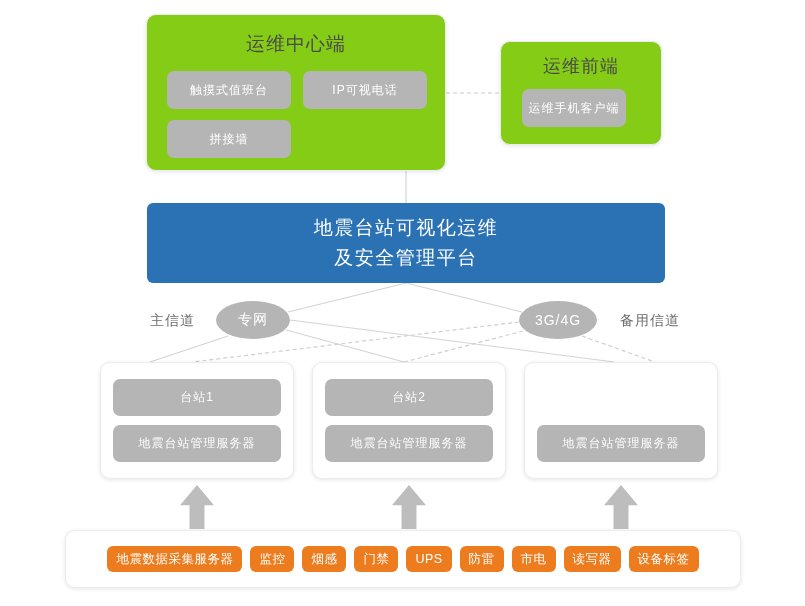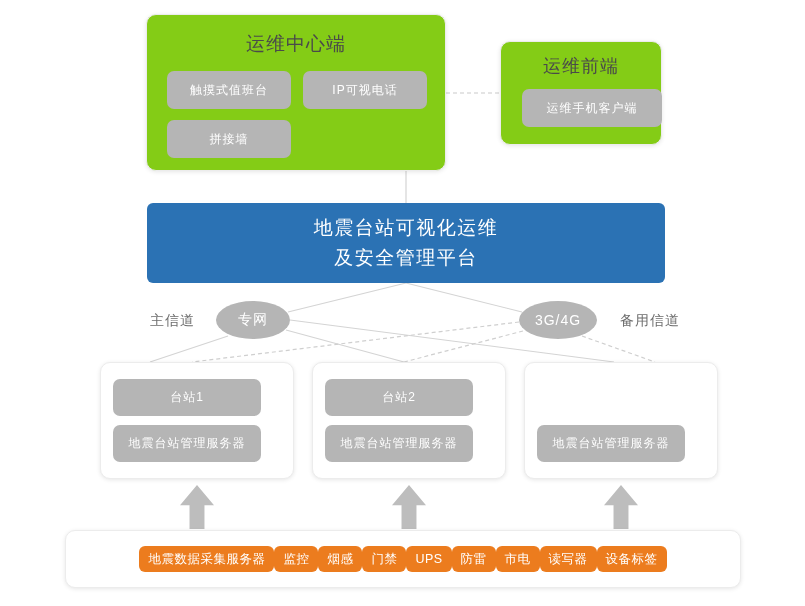--- a/index.html
+++ b/index.html
@@ -78,21 +78,21 @@
     left: 500px;
     top: 41px;
     width: 162px;
     height: 104px;
   }
   #ops-front .panel-title { margin-top: 12px; font-size: 18px; }
   #ops-front .pill {
     position: absolute;
     left: 21px;
     top: 47px;
-    width: 140px;
+    width: 104px;
     height: 38px;
   }
   
   #platform {
     position: absolute;
     left: 147px;
     top: 203px;
     width: 518px;
     height: 80px;
     background: #2b72b4;
@@ -141,21 +141,21 @@
     border-radius: 10px;
     box-shadow: 0 1px 4px rgba(0,0,0,0.10);
     box-sizing: border-box;
   }
   #station-1 { left: 100px; }
   #station-2 { left: 312px; }
   #station-3 { left: 524px; }
   .station .pill {
     position: absolute;
     left: 12px;
-    width: 148px;
+    width: 168px;
     height: 37px;
   }
   .station .pill.top { top: 16px; }
   .station .pill.bot { top: 62px; }
   
   .arrow {
     position: absolute;
     width: 34px;
     height: 44px;
     top: 485px;
@@ -173,20 +173,21 @@
     width: 676px;
     height: 58px;
     background: #ffffff;
     border: 1px solid #ececec;
     border-radius: 10px;
     box-shadow: 0 1px 4px rgba(0,0,0,0.10);
     box-sizing: border-box;
     display: flex;
     align-items: center;
     justify-content: center;
+    gap: 8px;
     padding: 0 10px;
   }
   .tag {
     background: #ec7c1e;
     color: #ffffff;
     border-radius: 6px;
     height: 26px;
     line-height: 26px;
     padding: 0 9px;
     font-size: 12.5px;

